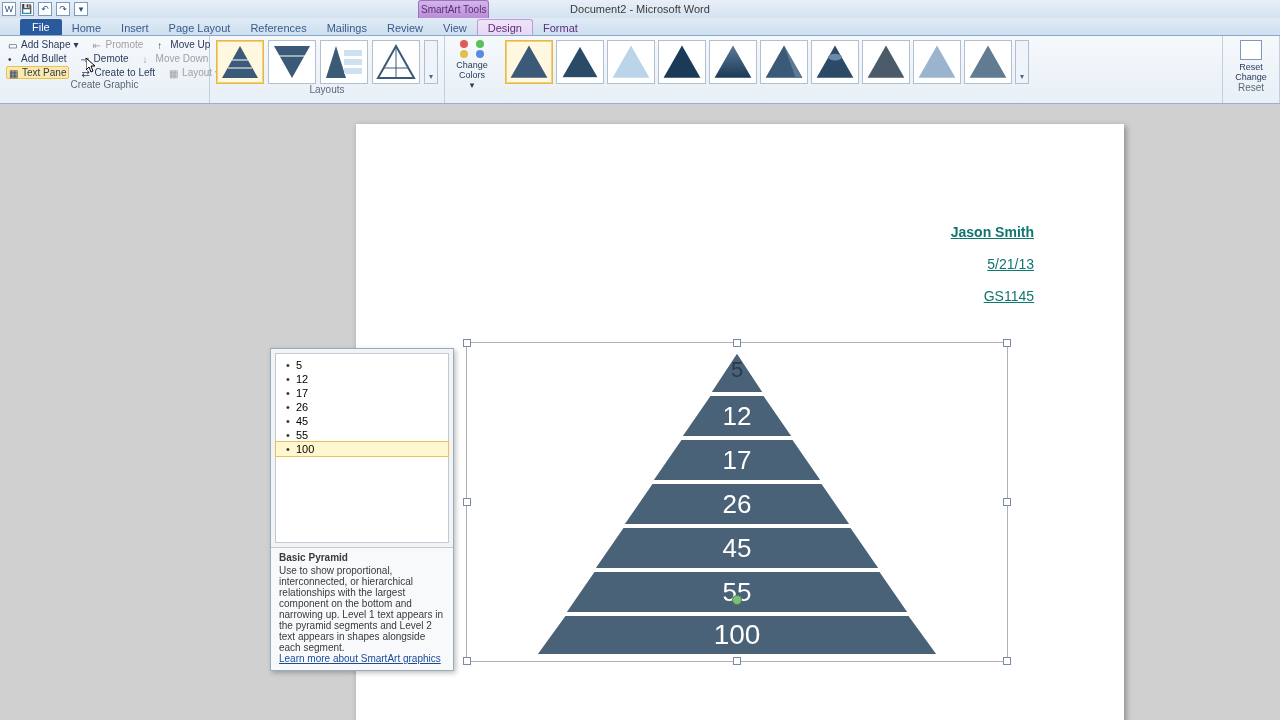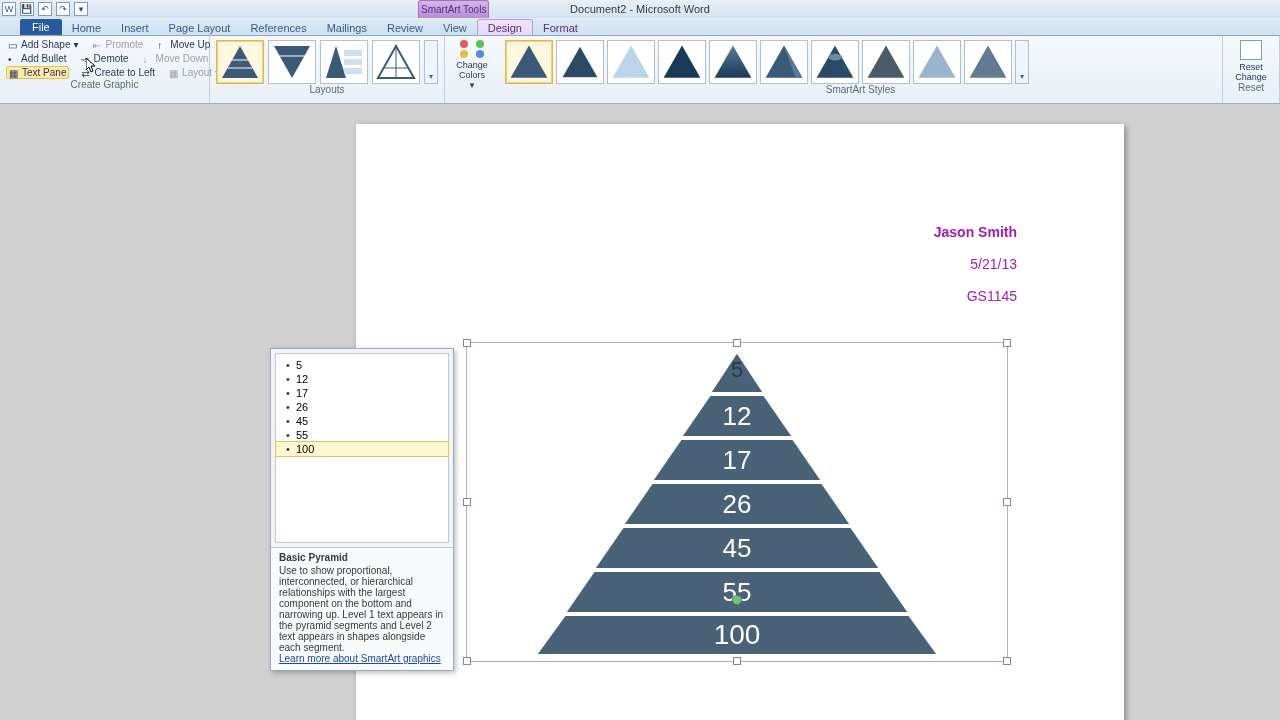--- a/index.html
+++ b/index.html
@@ -43,21 +43,21 @@
 .styles-body { display:flex; align-items:center; gap:3px; padding-top:2px; }
 .style-thumb { width:48px; height:44px; background:#fff; border:1px solid #b0c0d0; display:flex; align-items:center; justify-content:center; }
 .style-thumb.selected { border:1px solid #e6b84a; background:#fff7e0; box-shadow:0 0 0 1px #f4cf7a inset; }
 
 .reset-body { width:44px; display:flex; flex-direction:column; align-items:center; font-size:9px; color:#2a3a5a; padding-top:2px; }
 .reset-icon { width:22px; height:20px; border:1px solid #7a9ac0; background:#fff; margin-bottom:2px; }
 
 
 .canvas { position:absolute; top:104px; left:0; right:0; bottom:0; background:#d0d0d0; overflow:hidden; }
 .page { position:absolute; left:356px; top:20px; width:768px; height:680px; background:#fff; box-shadow:2px 2px 6px rgba(0,0,0,.35); }
-.page-text { position:absolute; right:107px; font-size:14px; color:#a21caf; }
+.page-text { position:absolute; right:90px; font-size:14px; color:#0f766e;text-decoration:underline; }
 .doc-name { top:100px; font-weight:600; }
 .doc-date { top:132px; }
 .doc-class { top:164px; }
 
 
 .smartart-frame { position:absolute; left:110px; top:218px; width:542px; height:320px; border:1px solid #b0b0b0; background:#fff; }
 .handle { position:absolute; width:8px; height:8px; background:#fff; border:1px solid #7a8aa0; }
 .handle.tl{left:-4px;top:-4px}.handle.tr{right:-4px;top:-4px}.handle.bl{left:-4px;bottom:-4px}.handle.br{right:-4px;bottom:-4px}
 .handle.ml{left:-4px;top:50%;margin-top:-4px}.handle.mr{right:-4px;top:50%;margin-top:-4px}
 .handle.mt{top:-4px;left:50%;margin-left:-4px}.handle.mb{bottom:-4px;left:50%;margin-left:-4px}
@@ -257,21 +257,20 @@
             <polygon points="20,4 36,32 4,32" fill="#9ab4ce"></polygon>
           </svg>
         </div>
       <div class="style-thumb">
           <svg viewBox="0 0 40 36">
             <polygon points="20,4 36,32 4,32" fill="#3a5a78" opacity=".8"></polygon>
           </svg>
         </div>
       <div class="gallery-more">▾</div>
     </div>
-    <div class="ribbon-group-label">SmartArt Styles</div>
   </div>
 
   <div class="ribbon-group">
     <div class="reset-body">
       <div class="reset-icon"></div>
       <span>Reset</span>
       <span>Change</span>
     </div>
     <div class="ribbon-group-label">Reset</div>
   </div>

